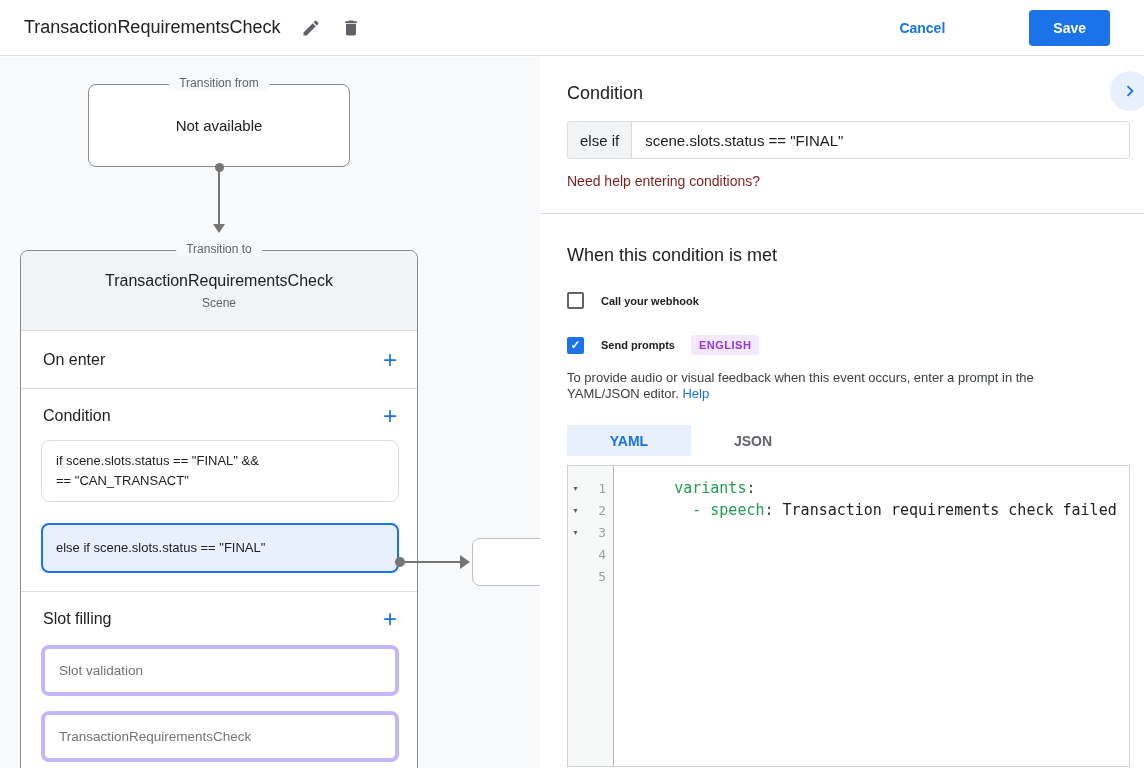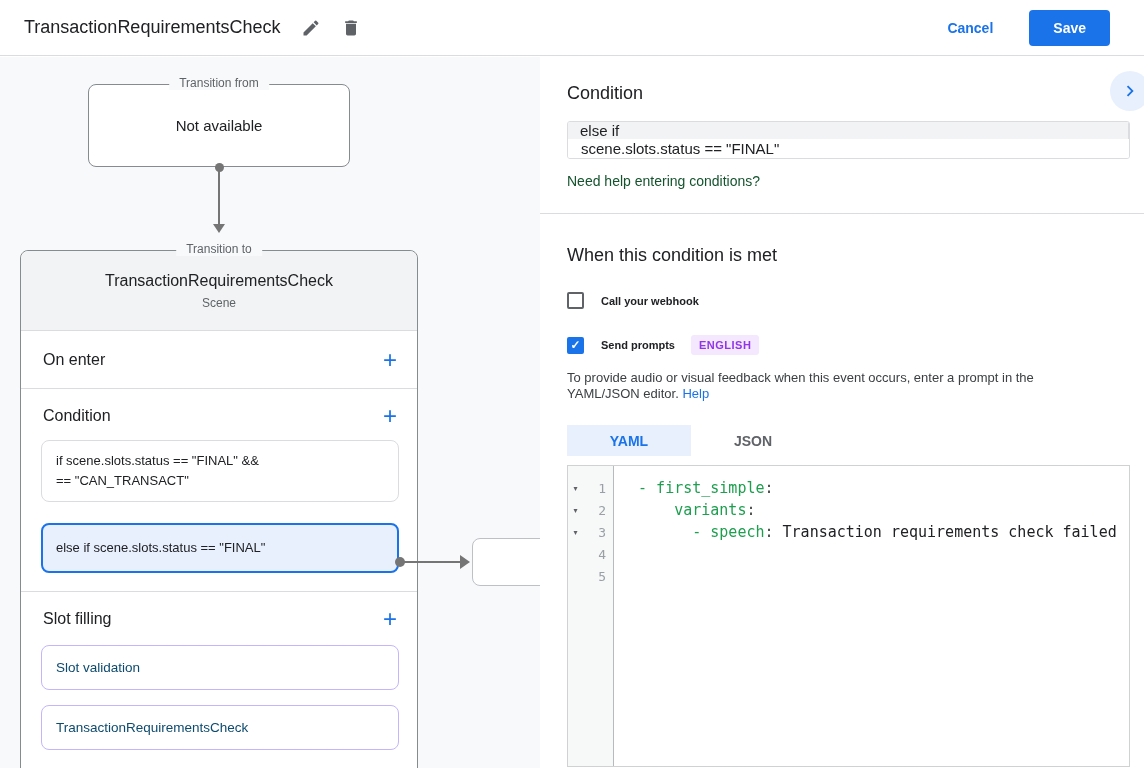--- a/index.html
+++ b/index.html
@@ -8,21 +8,21 @@
 
   
   .topbar { height:56px; background:#fff; border-bottom:1px solid #dadce0;
     display:flex; align-items:center; position:relative; z-index:5; }
   .tb-title { margin-left:24px; font-size:18px; color:#202124; }
   .icon-btn { background:none; border:none; cursor:pointer; display:flex;
     align-items:center; justify-content:center; width:26px; height:26px; }
   .icon-btn svg { fill:#5f6368; }
   .tb-edit { margin-left:18px; }
   .tb-del  { margin-left:14px; }
-  .tb-right { margin-left:auto; display:flex; align-items:center; }
+  .tb-right { margin-left:auto; display:flex; align-items:center;gap:48px; }
   .cancel-btn { background:none; border:none; color:#1a73e8; font-size:14px;
     font-weight:bold; margin-right:36px; cursor:pointer; font-family:inherit; }
   .save-btn { background:#1a73e8; color:#fff; border:none; font-size:14px;
     font-weight:bold; padding:10px 24px; border-radius:4px; margin-right:34px;
     cursor:pointer; font-family:inherit; }
 
   
   .lpanel { position:absolute; left:0; top:57px; width:540px; bottom:0;
     background:#f8f9fa; overflow:hidden; }
 
@@ -58,22 +58,22 @@
   .section.last { border-bottom:none; }
   .section-head { display:flex; align-items:center; justify-content:space-between;
     padding:4px 2px 4px 2px; }
 
   .cond-box { margin-top:10px; background:#fff; border:1px solid #dadce0;
     border-radius:8px; padding:10px 14px; font-size:13px; line-height:20px;
     color:#202124; cursor:pointer; }
   .cond-box.selected { margin-top:21px; background:#e8f0fe; border:2px solid #1a73e8;
     padding:13px 13px; }
 
-  .slot-box { margin-top:12px; background:#fff; border:1px solid #c4b5fd;
-    border-radius:8px; padding:14px 14px; font-size:13.5px; color:#0c4a6e; cursor:pointer; }
+  .slot-box { margin-top:12px; background:#fff; border:4px solid #c4b5fd;
+    border-radius:8px; padding:14px 14px; font-size:13.5px; color:#737373; cursor:pointer; }
   .slot-box + .slot-box { margin-top:15px; }
 
   .hdot  { position:absolute; left:395px; top:500px; width:10px; height:10px;
     border-radius:50%; background:#757575; }
   .hline { position:absolute; left:403px; top:504px; width:59px; height:2px; background:#757575; }
   .harrow{ position:absolute; left:460px; top:498px; width:0; height:0;
     border-top:7px solid transparent; border-bottom:7px solid transparent;
     border-left:10px solid #757575; }
   .stub-box { position:absolute; left:472px; top:481px; width:80px; height:48px;
     background:#fff; border:1px solid #bdc1c6; border-radius:8px; }
@@ -83,28 +83,28 @@
     background:#fff; overflow:hidden; }
   .rp-inner { padding:26px 14px 0 27px; position:relative; height:100%; }
 
   .panel-title { font-size:18px; font-weight:400; color:#202124; }
   .collapse-btn { position:absolute; top:14px; right:-6px; width:40px; height:40px;
     border-radius:50%; background:#e8f0fe; border:none; cursor:pointer;
     display:flex; align-items:center; justify-content:center; }
   .collapse-btn svg { fill:#1a73e8; }
 
   .cond-input-row { margin-top:17px; display:flex; height:38px;
-    border:1px solid #dadce0; border-radius:3px; overflow:hidden; background:#fff;flex-direction:column; }
+    border:1px solid #dadce0; border-radius:3px; overflow:hidden; background:#fff; }
   .cond-prefix { background:#f1f3f4; border-right:1px solid #dadce0; display:flex;
     align-items:center; padding:0 12px; font-size:15px; color:#202124; }
   .cond-input { flex:1; border:0; outline:none; padding:0 13px; font-size:15px;
     color:#202124; font-family:inherit; background:#fff; }
 
   .help-link { display:inline-block; margin-top:14px; font-size:14px;
-    color:#14532d; text-decoration:none; cursor:pointer; }
+    color:#7f1d1d; text-decoration:none; cursor:pointer; }
 
   .divider { height:1px; background:#dadce0; margin:23px -14px 0 -27px; }
 
   .section-title { margin-top:31px; font-size:18px; font-weight:400; color:#202124; }
 
   .check-row { margin-top:26px; display:flex; align-items:center; }
   .checkbox { width:17px; height:17px; border:2px solid #5f6368; border-radius:2px;
     background:#fff; cursor:pointer; flex:none; }
   .checkbox.checked { border-color:#1a73e8; background:#1a73e8; color:#fff;
     display:flex; align-items:center; justify-content:center; font-size:12px; font-weight:bold; }
@@ -272,20 +272,19 @@
           <div class="gline">
             <span class="gfold"></span>
             <span class="gnum">4</span>
           </div>
           <div class="gline">
             <span class="gfold"></span>
             <span class="gnum">5</span>
           </div>
         </div>
       <div class="code">
-          <div class="cline"><span class="tk-t">  </span><span class="tk-k">- first_simple</span><span class="tk-p">:</span></div>
           <div class="cline"><span class="tk-t">      </span><span class="tk-k">variants</span><span class="tk-p">:</span></div>
           <div class="cline"><span class="tk-t">        </span><span class="tk-k">- speech</span><span class="tk-p">: </span><span class="tk-v">Transaction requirements check failed</span></div>
           <div class="cline"></div>
         </div>
     </div>
   </div>
 </div>
 
 </body></html>

